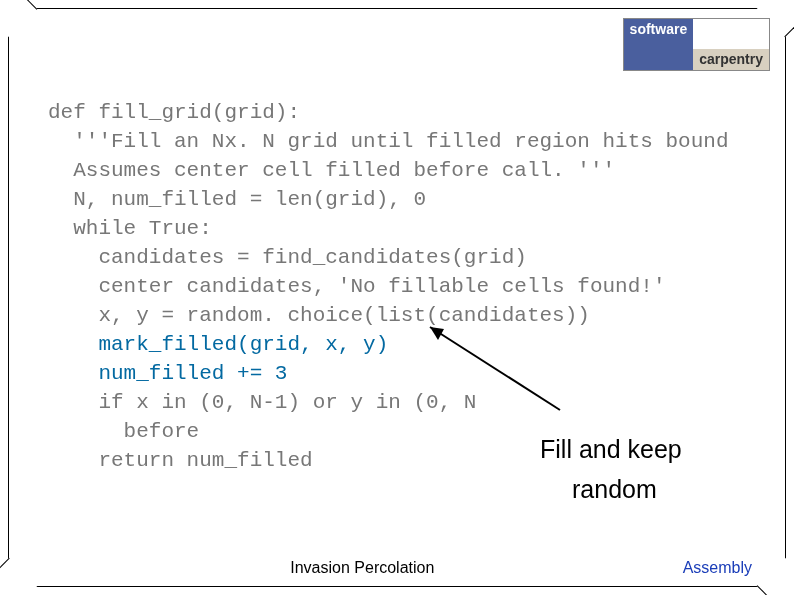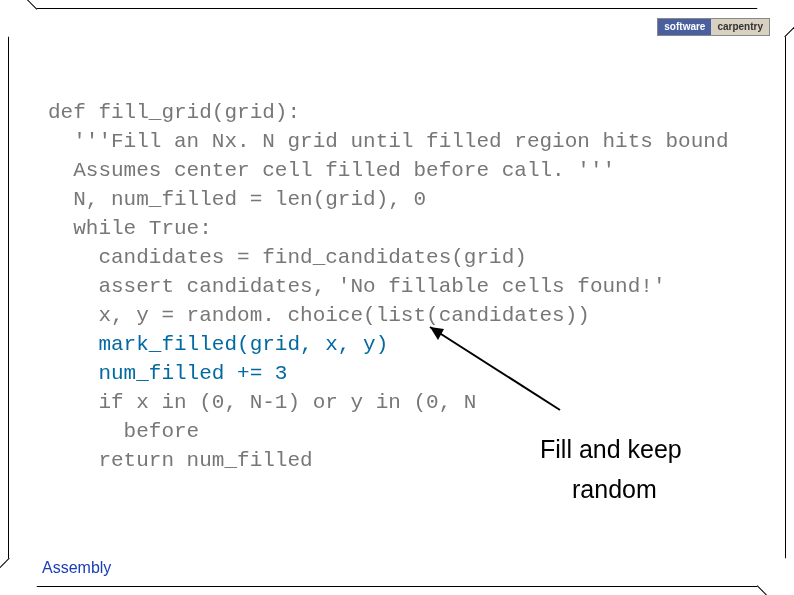--- a/index.html
+++ b/index.html
@@ -31,33 +31,34 @@
   .corner-tr { top: -20px; right: -20px; border-left: none; border-bottom: none; }
   .corner-bl { bottom: -20px; left: -20px; border-right: none; border-top: none; }
   .corner-br { bottom: -20px; right: -20px; border-left: none; border-top: none; }
   .logo {
     position: absolute;
     top: 18px;
     right: 24px;
     display: flex;
     align-items: stretch;
     border: 1px solid #888;
-    font-size: 10px;
+    font-size: 14px;
     font-weight: bold;
     line-height: 1.2;
   }
   .logo-left {
     background: #4a5f9e;
     color: #fff;
     padding: 2px 6px;
   }
   .logo-right {
     background: #d8d0c0;
     color: #333;
     padding: 2px 6px;
+    margin-top: 30px;
   }
   .code-area {
     position: absolute;
     top: 70px;
     left: 48px;
     right: 0;
     font-family: "Courier New", Courier, monospace;
     font-size: 21px;
     line-height: 1.38;
     color: #777;
@@ -112,32 +113,33 @@
   <span class="logo-right">carpentry</span>
 </div>
 
 <div class="code-area">
 <span>def fill_grid(grid):</span>
 <span>  '''Fill an Nx. N grid until filled region hits bound</span>
 <span>  Assumes center cell filled before call. '''</span>
 <span>  N, num_filled = len(grid), 0</span>
 <span>  while True:</span>
 <span>    candidates = find_candidates(grid)</span>
-<span>    assert candidates, 'No fillable cells found!'</span>
+<span>    center candidates, 'No fillable cells found!'</span>
 <span>    x, y = random. choice(list(candidates))</span>
 <span class="code-dark">    mark_filled(grid, x, y)</span>
 <span class="code-dark">    num_filled += 3</span>
 <span>    if x in (0, N-1) or y in (0, N</span>
 <span>      before</span>
 <span>    return num_filled</span>
 </div>
 
 <svg class="arrow-svg" viewBox="0 0 200 130">
   <line x1="160" y1="105" x2="30" y2="22" stroke="#000" stroke-width="2"></line>
   <polygon points="30,22 44,24 38,35" fill="#000"></polygon>
 </svg>
 
 <div class="annotation annotation-line1">Fill and keep</div>
 <div class="annotation annotation-line2">random</div>
 
 <div class="footer">
+  <span class="footer-center">Invasion Percolation</span>
   <span class="footer-right">Assembly</span>
 </div>
 
 </body></html>

